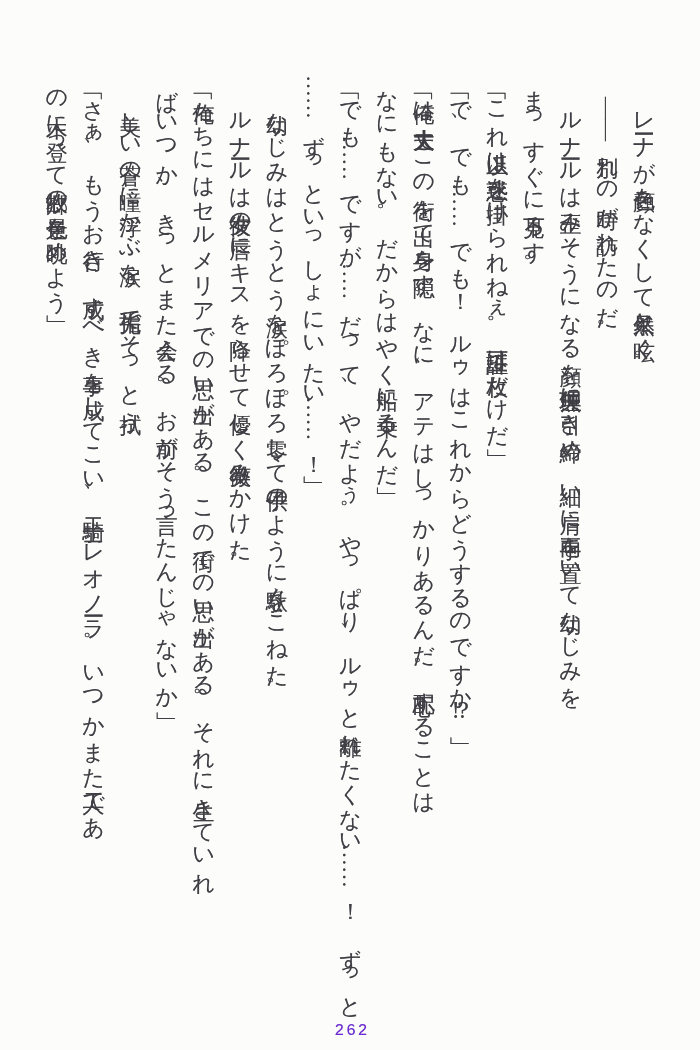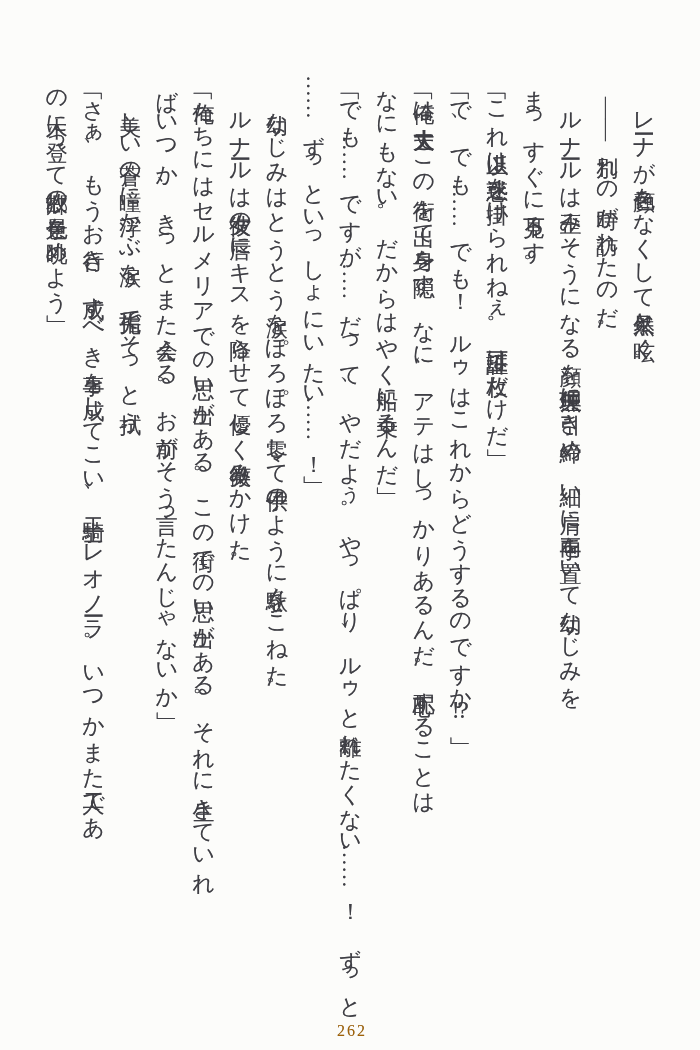--- a/index.html
+++ b/index.html
@@ -41,24 +41,24 @@
   .ind-half { text-indent: 11px; }
   
   .ind-none { text-indent: 0; }
 
   .page-number {
     position: absolute;
     top: 1022px;
     left: 322px;
     width: 60px;
     text-align: center;
-    font-family: Liberation Serif, serif;
+    font-family: Liberation Mono, monospace;
     font-size: 16px;
     letter-spacing: 2px;
-    color: #a16207;
+    color: #6d28d9;
     text-shadow: 0 0 0.6px rgba(91,92,96,0.4);
   }
 </style>
 </head>
 <body>
 
 <div class="page">
   <div class="text-area">
     <p class="ind-full">レーナが顔色をなくして呆然と呟く。</p>
     <p class="ind-full">――別れの時が訪れたのだ。</p>

